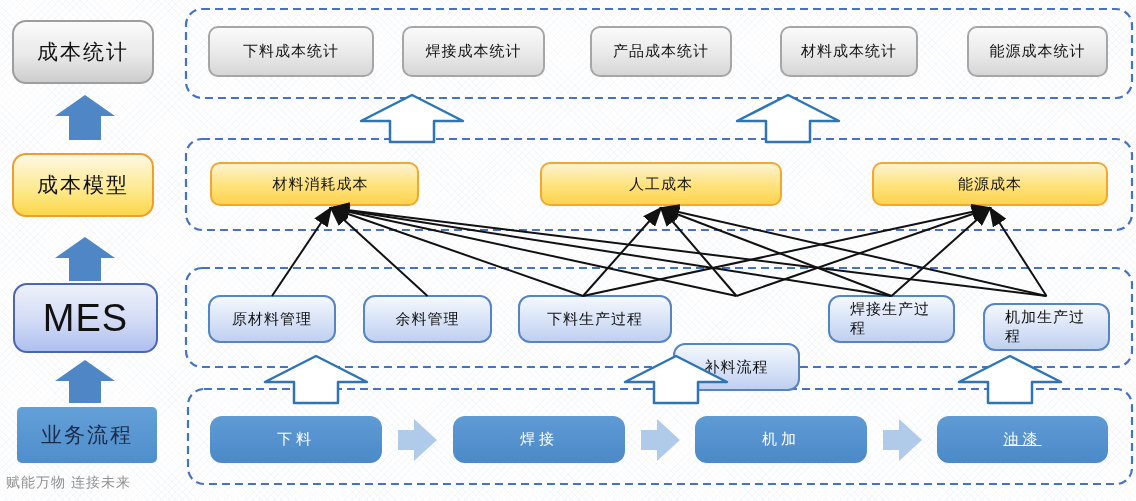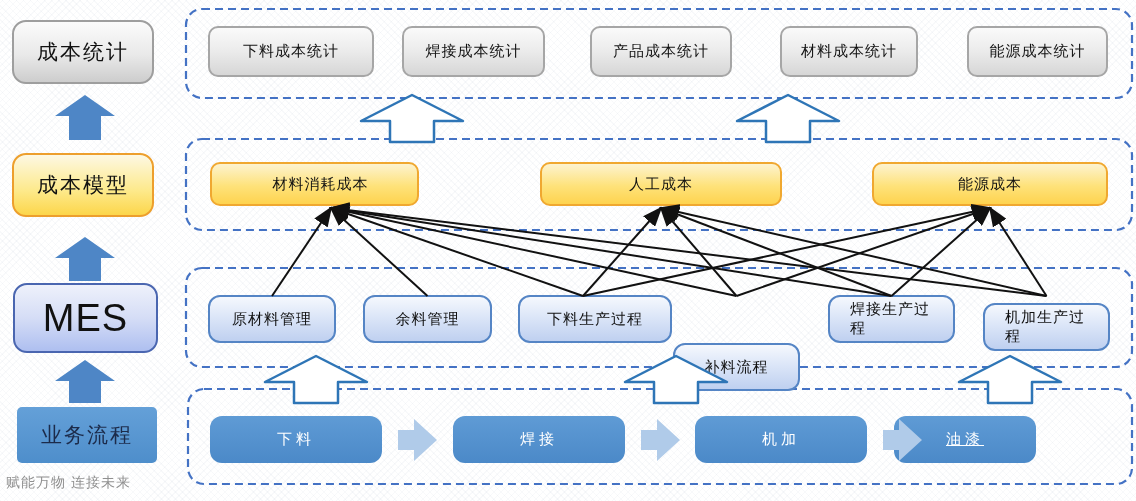--- a/index.html
+++ b/index.html
@@ -79,21 +79,21 @@
   <div class="box mes-box" style="left:208px;width:128px;">原材料管理</div>
   <div class="box mes-box" style="left:363px;width:129px;">余料管理</div>
   <div class="box mes-box" style="left:518px;width:154px;">下料生产过程</div>
   <div class="box mes-box" style="left:673px;width:127px;margin-top:48px;">补料流程</div>
   <div class="box mes-box" style="left:828px;width:127px;">焊接生产过程</div>
   <div class="box mes-box" style="left:983px;width:127px;margin-top:8px;">机加生产过程</div>
 
   <div class="box proc-box" style="left:210px;width:172px;">下料</div>
   <div class="box proc-box" style="left:453px;width:172px;">焊接</div>
   <div class="box proc-box" style="left:695px;width:172px;">机加</div>
-  <div class="box proc-box" style="left:894px;width:142px;text-decoration:underline;">油漆</div>
+  <div class="box proc-box" style="left:937px;width:171px;text-decoration:underline;">油漆</div>
 
   <div id="footer-watermark">赋能万物  连接未来</div>
 
   <svg id="fg-layer" class="layer">
     <defs>
       <marker id="arrowhead" markerWidth="10" markerHeight="8" refX="9" refY="4" orient="auto">
         <path d="M0,0 L10,4 L0,8 z" fill="#111111"></path>
       </marker>
     </defs>
 

